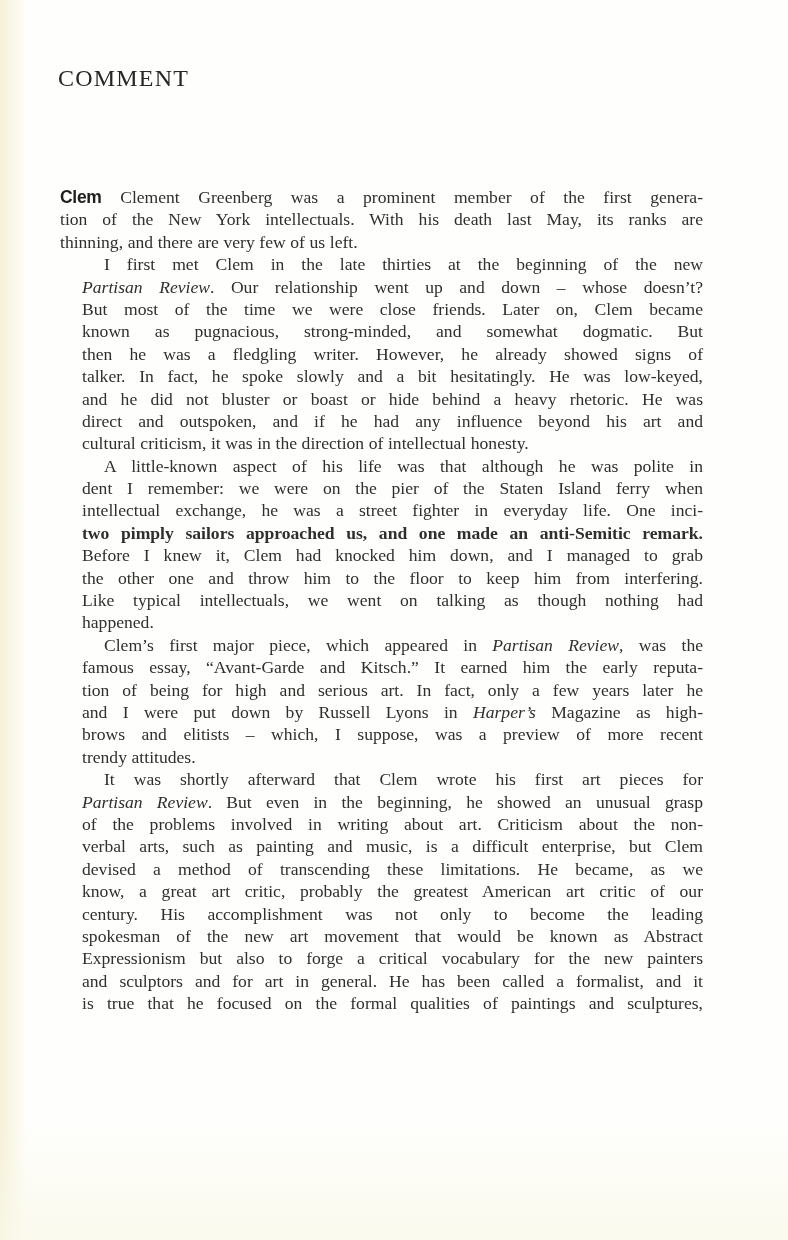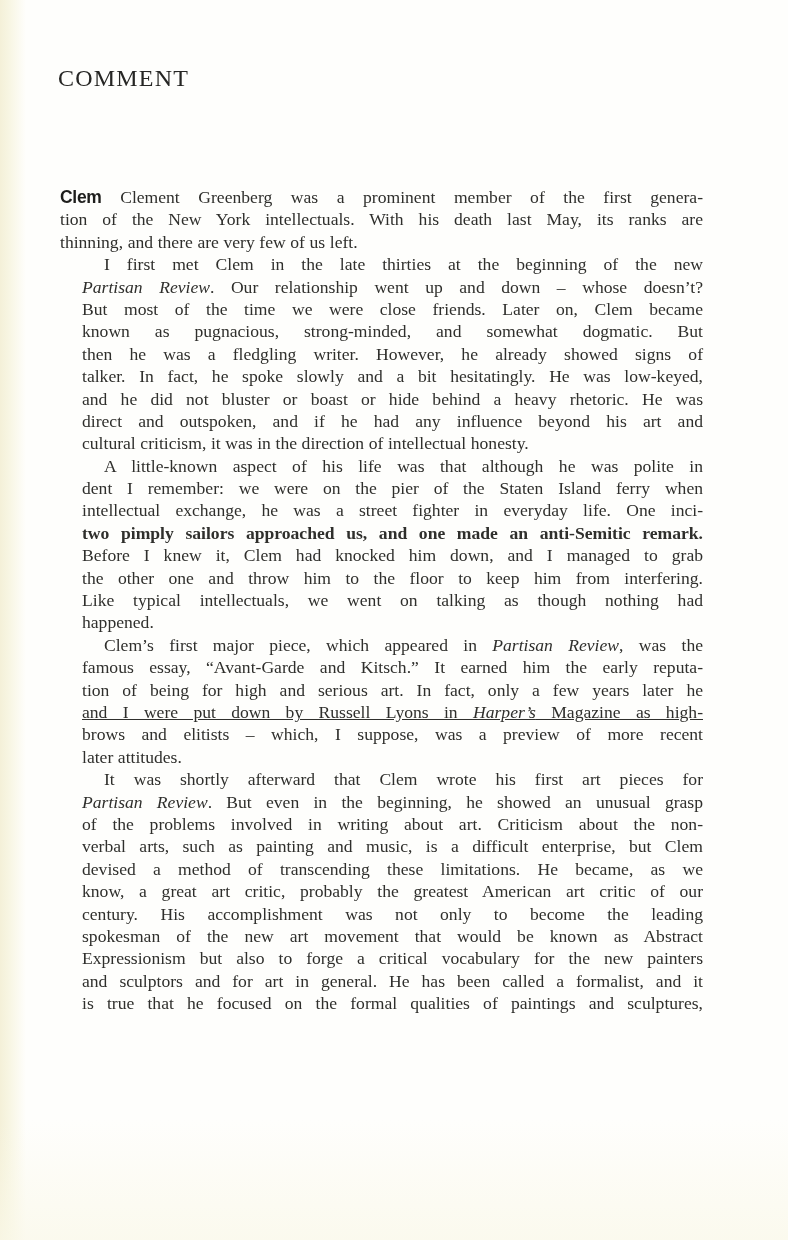--- a/index.html
+++ b/index.html
@@ -111,23 +111,23 @@
       <span class="line" style="word-spacing: 2.2px; font-weight: bold;"><span>two pimply sailors approached us, and one made an anti-Semitic remark.</span></span>
       <span class="line" style="word-spacing: 1.69231px;"><span>Before I knew it, Clem had knocked him down, and I managed to grab</span></span>
       <span class="line" style="word-spacing: 1.69231px;"><span>the other one and throw him to the floor to keep him from interfering.</span></span>
       <span class="line" style="word-spacing: 2.2px;"><span>Like typical intellectuals, we went on talking as though nothing had</span></span>
       <span class="line last"><span>happened.</span></span>
     </p>
     <p>
       <span class="line indent" style="word-spacing: 2.20156px;"><span>Clem’s first major piece, which appeared in </span><em>Partisan Review</em><span>, was the</span></span>
       <span class="line" style="word-spacing: 2.2px;"><span>famous essay, “Avant-Garde and Kitsch.” It earned him the early reputa-</span></span>
       <span class="line" style="word-spacing: 1.46667px;"><span>tion of being for high and serious art. In fact, only a few years later he</span></span>
-      <span class="line" style="word-spacing: 1.83333px; text-decoration: underline;"><span>and I were put down by Russell Lyons in </span><em>Harper’s</em><span> Magazine as high-</span></span>
+      <span class="line" style="word-spacing: 1.83333px;"><span>and I were put down by Russell Lyons in </span><em>Harper’s</em><span> Magazine as high-</span></span>
       <span class="line" style="word-spacing: 1.83333px;"><span>brows and elitists – which, I suppose, was a preview of more recent</span></span>
-      <span class="line last"><span>later attitudes.</span></span>
+      <span class="line last"><span>trendy attitudes.</span></span>
     </p>
     <p>
       <span class="line indent" style="word-spacing: 2px;"><span>It was shortly afterward that Clem wrote his first art pieces for</span></span>
       <span class="line" style="word-spacing: 2px;"><em>Partisan Review</em><span>. But even in the beginning, he showed an unusual grasp</span></span>
       <span class="line" style="word-spacing: 2px;"><span>of the problems involved in writing about art. Criticism about the non-</span></span>
       <span class="line" style="word-spacing: 1.83333px;"><span>verbal arts, such as painting and music, is a difficult enterprise, but Clem</span></span>
       <span class="line" style="word-spacing: 2.2px;"><span>devised a method of transcending these limitations. He became, as we</span></span>
       <span class="line" style="word-spacing: 1.83333px;"><span>know, a great art critic, probably the greatest American art critic of our</span></span>
       <span class="line" style="word-spacing: 2.44444px;"><span>century. His accomplishment was not only to become the leading</span></span>
       <span class="line" style="word-spacing: 2px;"><span>spokesman of the new art movement that would be known as Abstract</span></span>

